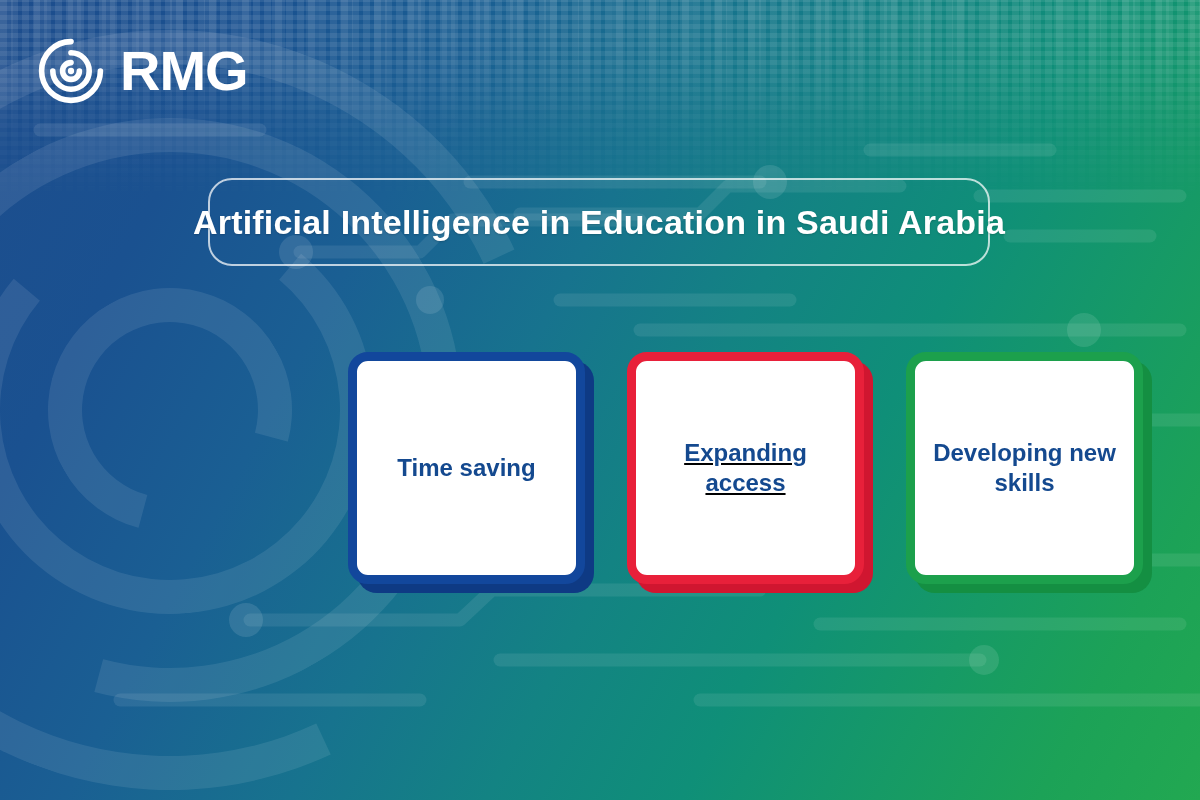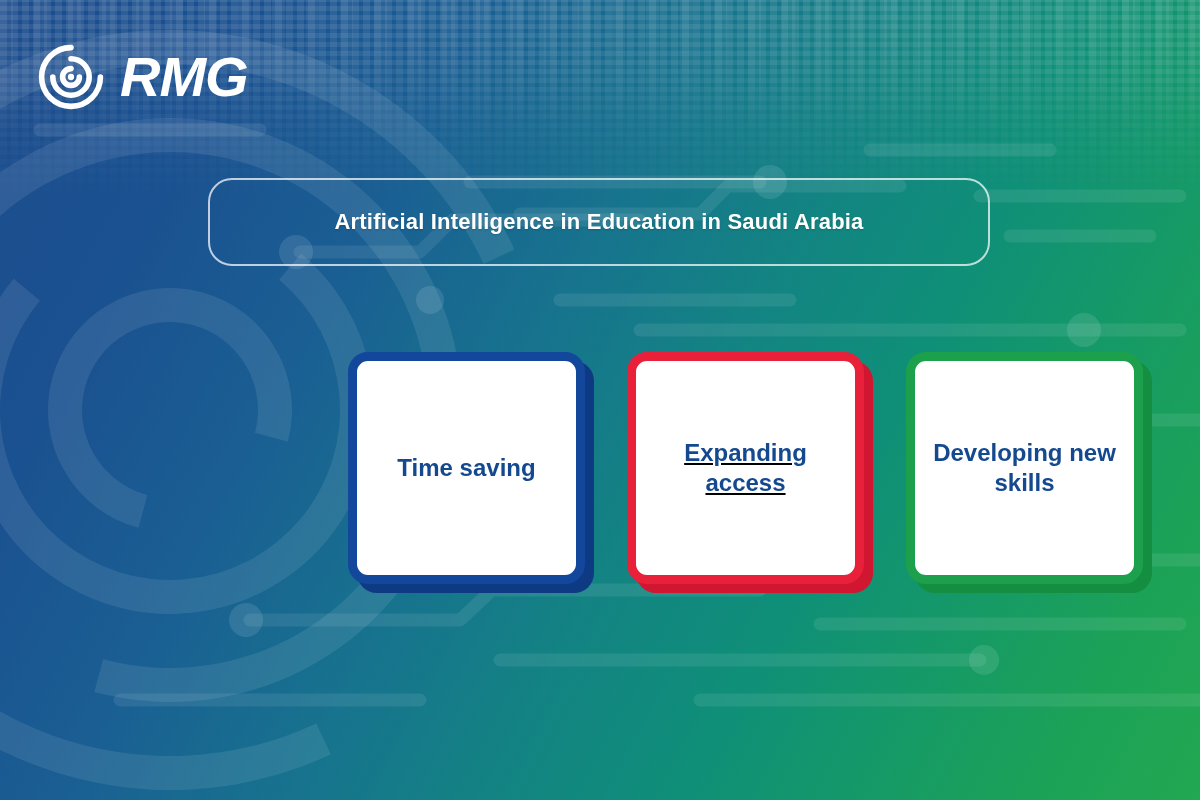--- a/index.html
+++ b/index.html
@@ -61,22 +61,22 @@
         rgba(255,255,255,0) 13px, rgba(255,255,255,0) 34px);
     -webkit-mask-image: linear-gradient(to bottom, rgba(0,0,0,.9) 0%, rgba(0,0,0,0) 100%);
     mask-image: linear-gradient(to bottom, rgba(0,0,0,.9) 0%, rgba(0,0,0,0) 100%);
   }
 
   
   .circuit { position:absolute; inset:0; }
 
   
   #logo {
-    position:absolute; left:36px; top:42px;
-    display:flex; align-items:center; gap:14px;font-style:italic;
+    position:absolute; left:36px; top:36px;
+    display:flex; align-items:center; gap:14px;
   }
   #logo .mark { width:70px; height:70px; flex:none; }
   #logo .word {
     color:#ffffff;
     font-size:56px;
     font-weight:bold;
     letter-spacing:-1px;
     line-height:1;
     font-family:"Liberation Sans", sans-serif;
   }
@@ -85,21 +85,21 @@
   #title-pill {
     position:absolute;
     left:208px; top:178px;
     width:782px; height:88px;
     border:2px solid rgba(255,255,255,.72);
     border-radius:24px;
     display:flex; align-items:center; justify-content:center;
   }
   #title-pill .title-text {
     color:#ffffff;
-    font-size:22px;
+    font-size:34px;
     font-weight:bold;
     letter-spacing:.2px;
     white-space:nowrap;
     text-shadow:0 1px 2px rgba(0,0,0,.18);
   }
 
   
   #cards {
     position:absolute;
     left:66px; top:352px;

